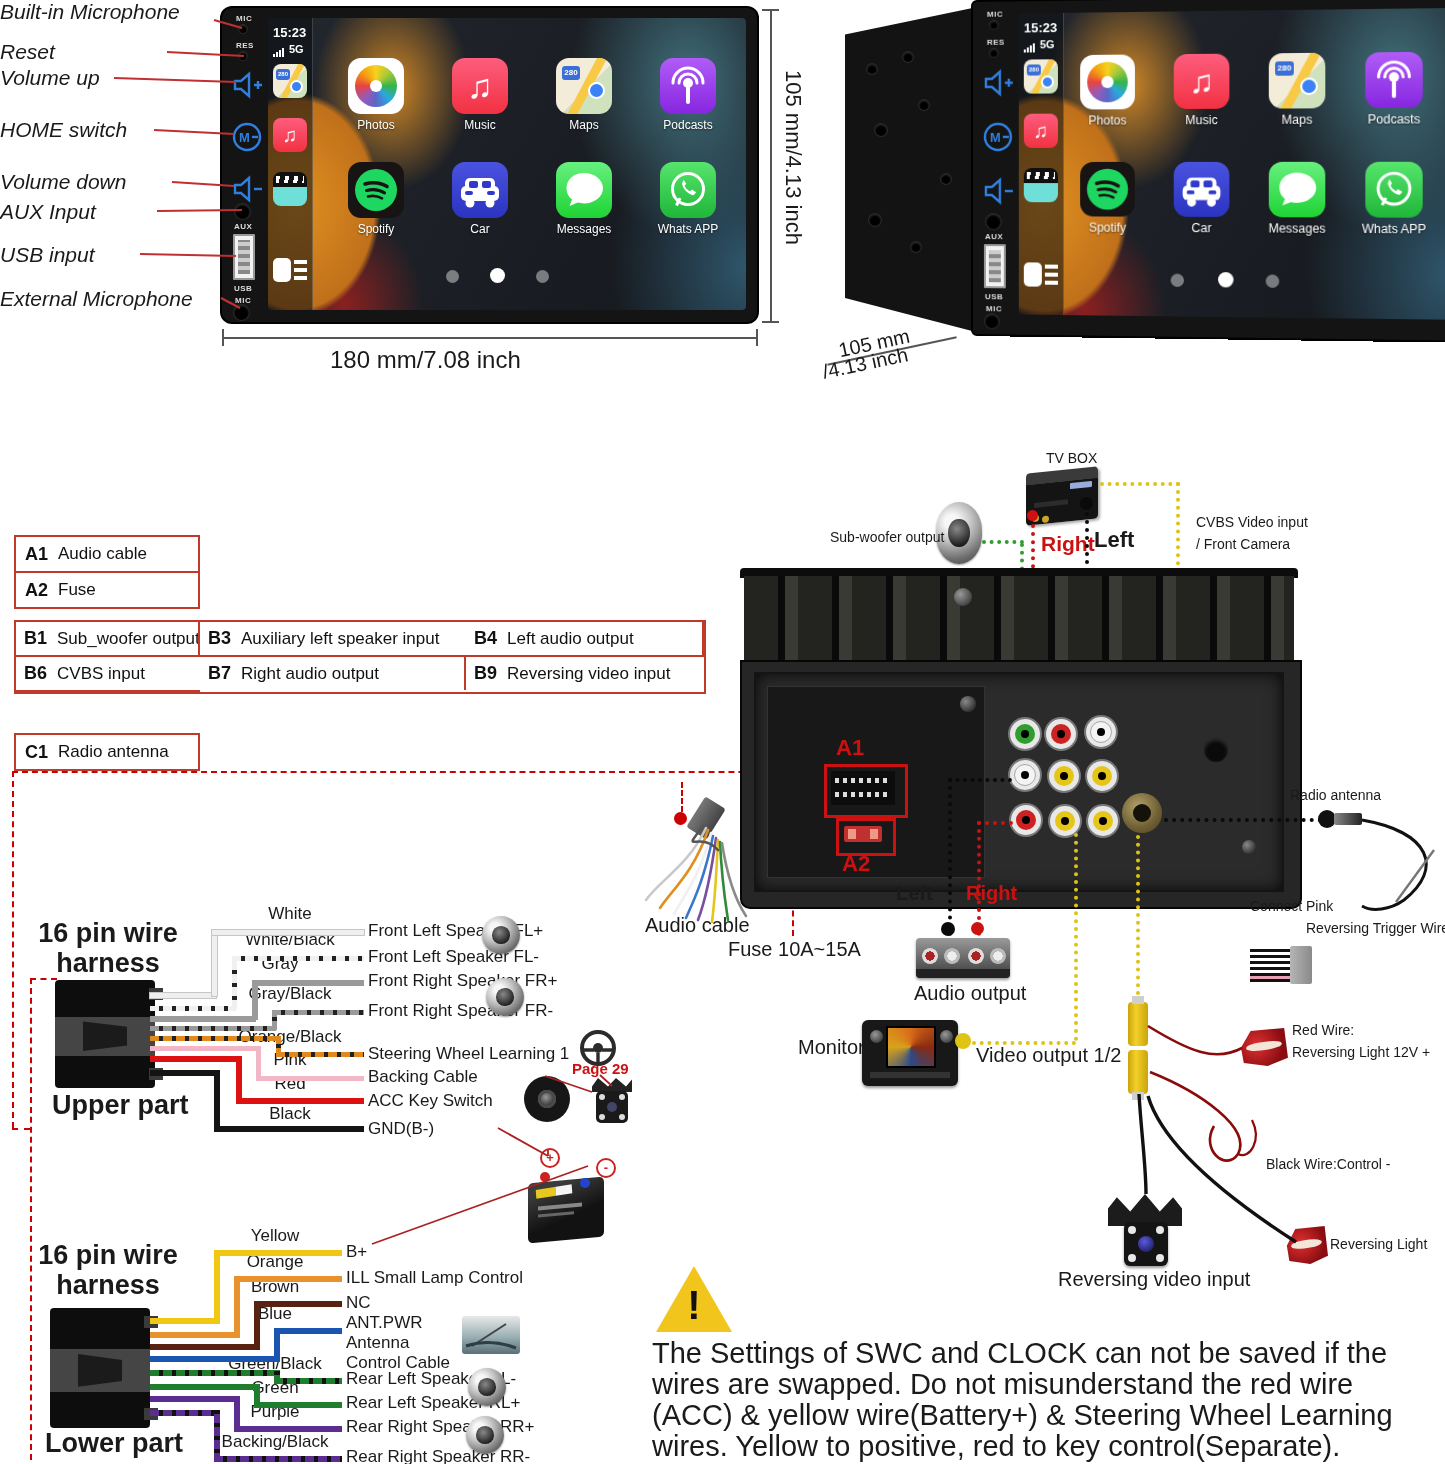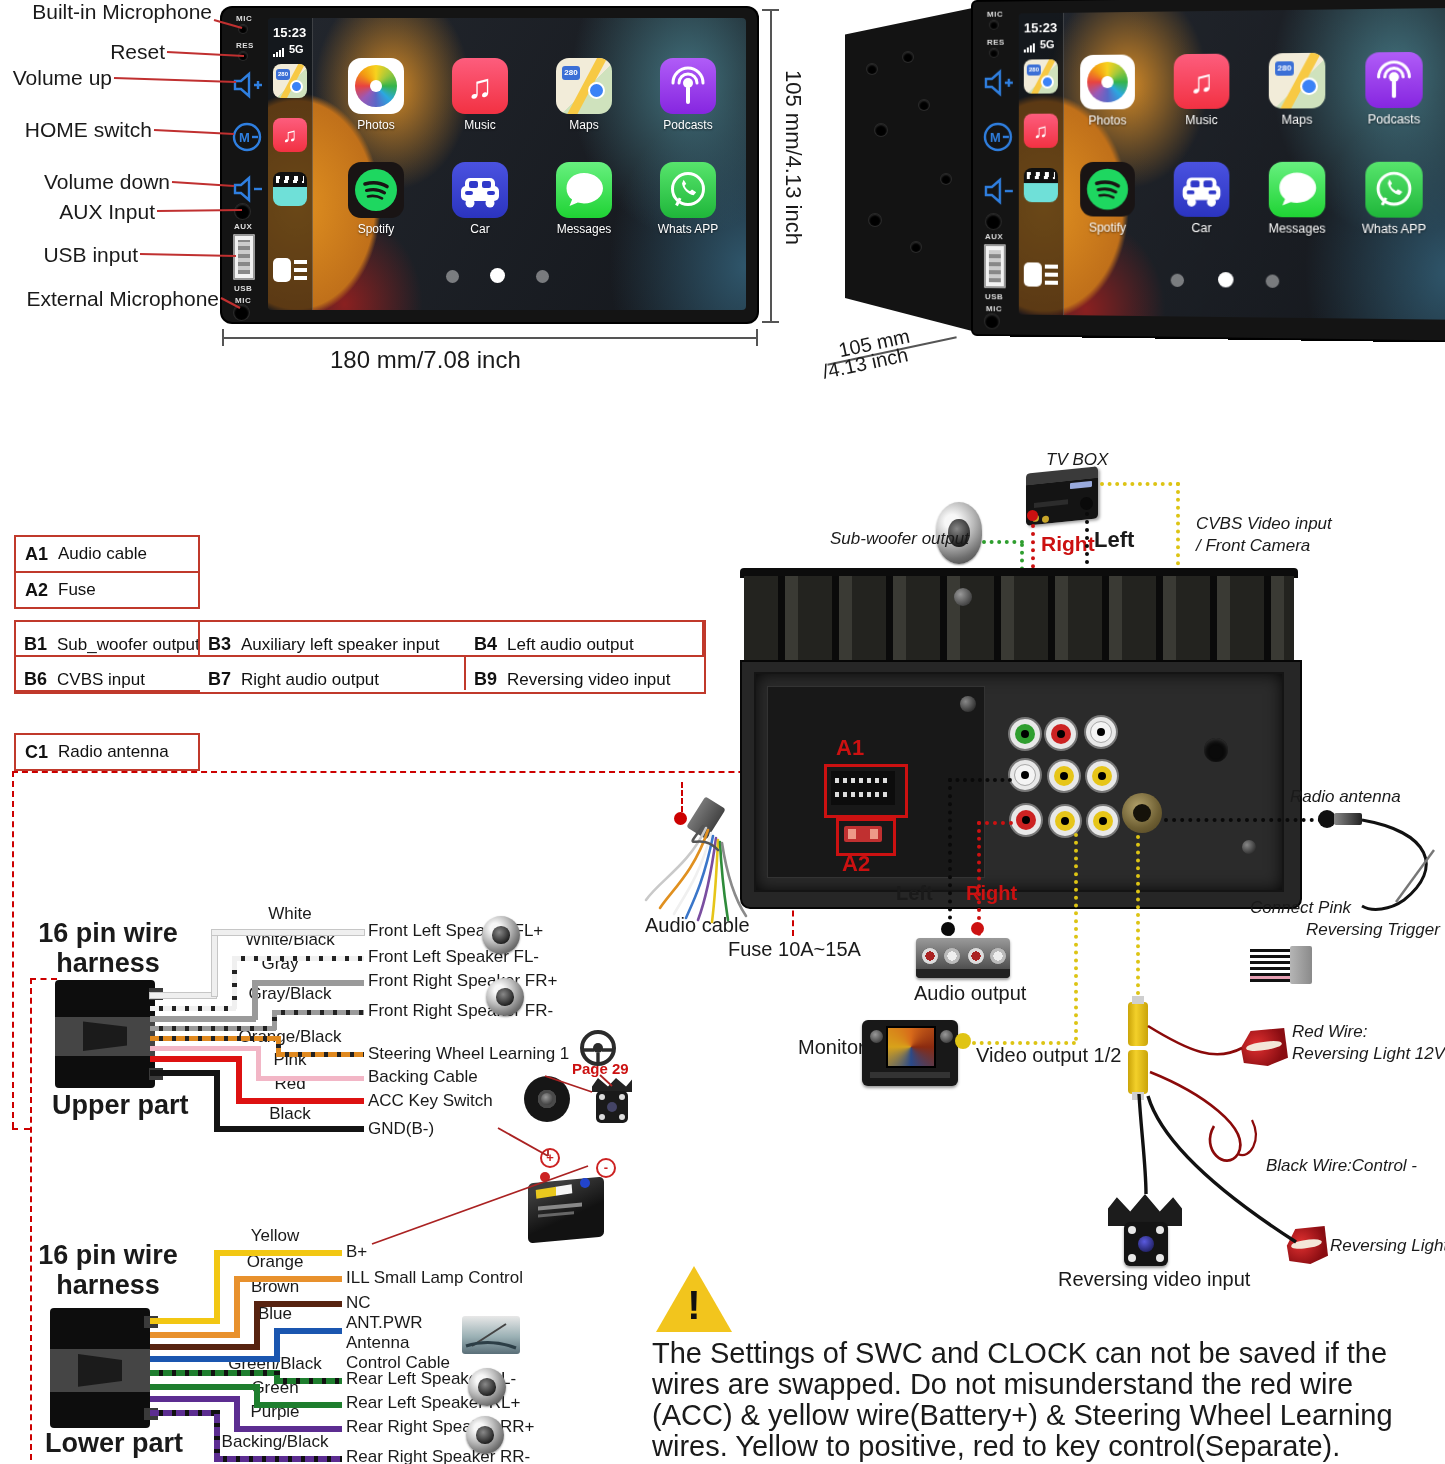--- a/index.html
+++ b/index.html
@@ -1,22 +1,22 @@
 <!DOCTYPE html>
 <html><head>
 <meta charset="utf-8">
 <style>
   html,body{margin:0;padding:0;background:#fff;}
   #canvas{position:relative;width:1445px;height:1464px;background:#fff;overflow:hidden;
           font-family:"Liberation Sans",sans-serif;color:#111;}
   .abs{position:absolute;}
   .t{position:absolute;white-space:nowrap;color:#1a1a1a;}
-  .t17{font-size:17px;font-style:italic;} .t20{font-size:20px;} .t21{font-size:21px;} .t24{font-size:24px;}
+  .t17{font-size:14px;} .t20{font-size:20px;} .t21{font-size:21px;} .t24{font-size:24px;}
   .b{font-weight:bold;} .red{color:#cc1111;}
-  .rt{text-align:right;}
+  .rt{text-align:left;font-style:italic;}
   
   .dv{position:absolute;width:0;border-left:4px dotted;}
   .dh{position:absolute;height:0;border-top:4px dotted;}
   .c-g{border-color:#2f9e2f;} .c-r{border-color:#cc1111;} .c-k{border-color:#0a0a0a;} .c-y{border-color:#ddc414;}
   .dashv{position:absolute;width:0;border-left:2px dashed #cc0000;}
   .dashh{position:absolute;height:0;border-top:2px dashed #cc0000;}
   .dot{position:absolute;border-radius:50%;}
   
   .device{position:absolute;background:#141414;border-radius:10px;box-shadow:0 0 0 2px #000;}
   .striplbl{position:absolute;color:#ddd;font-size:8px;font-weight:bold;letter-spacing:.5px;}
@@ -51,21 +51,21 @@
   .road{position:absolute;left:46%;top:-12%;width:9px;height:130%;background:#f7c944;transform:rotate(28deg);}
   .shield{position:absolute;left:6px;top:8px;width:18px;height:14px;background:#3b6fd6;border-radius:3px;color:#fff;font-size:8px;font-weight:bold;text-align:center;line-height:14px;}
   .mdot{position:absolute;right:7px;top:24px;width:13px;height:13px;border-radius:50%;background:#3b82f6;border:2px solid #fff;}
   .pgdot{position:absolute;border-radius:50%;}
   
   .tblbox{position:absolute;border:2px solid #c0392b;background:#fff;}
   .trow{display:flex;align-items:center;height:34px;border-bottom:2px solid #c0392b;padding-left:9px;font-size:17px;}
   .trow:last-child{border-bottom:none;}
   .tkey{font-weight:bold;font-size:18px;margin-right:10px;}
   .bgrid{position:absolute;display:grid;grid-template-columns:184px 266px 238px;border:2px solid #c0392b;background:#fff;}
-  .bcell{display:flex;align-items:flex-end;height:33px;border-right:2px solid #c0392b;border-bottom:2px solid #c0392b;padding-left:8px;font-size:17px;white-space:nowrap;overflow:hidden;}
+  .bcell{display:flex;align-items:center;height:33px;border-right:2px solid #c0392b;border-bottom:2px solid #c0392b;padding-left:8px;font-size:17px;white-space:nowrap;overflow:hidden;}
   .bcell.last{border-right:none;} .bcell.bot{border-bottom:none;}
   
   .rca{position:absolute;width:30px;height:30px;border-radius:50%;background:#e8e8e8;box-shadow:0 0 0 2px #777;}
   .rca i{position:absolute;inset:5px;border-radius:50%;}
   .rca u{position:absolute;inset:11px;border-radius:50%;background:#000;}
   .wseg{position:absolute;height:5px;} .wsegv{position:absolute;width:5px;}
   .w-white{background:#efefef;outline:1px solid #c6c6c6;} .w-gray{background:#9a9a9a;}
   .w-pink{background:#f2b6c6;} .w-red{background:#dd1111;} .w-black{background:#141414;}
   .w-yellow{background:#f2c713;} .w-orange{background:#e8912d;} .w-brown{background:#572310;}
   .w-blue{background:#1a56b0;} .w-green{background:#1e7e2e;} .w-purple{background:#5c2d91;}

